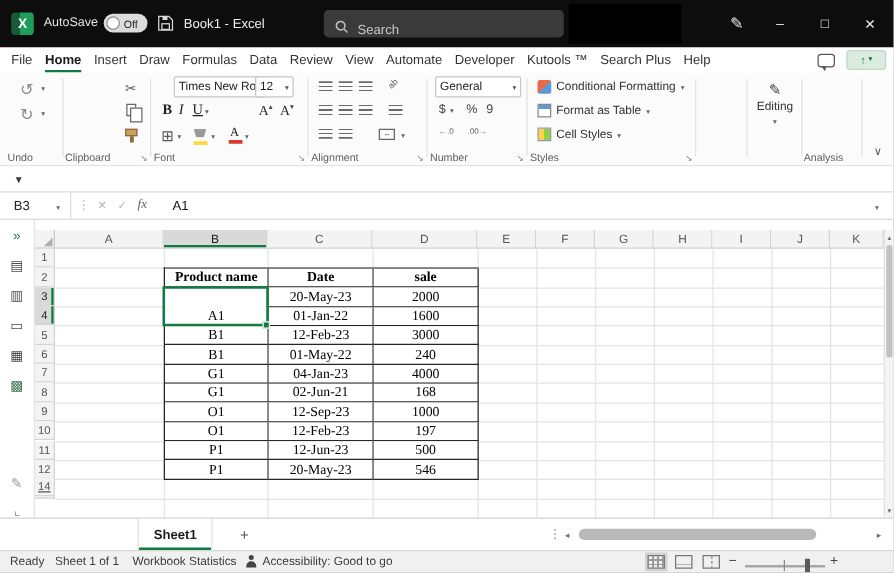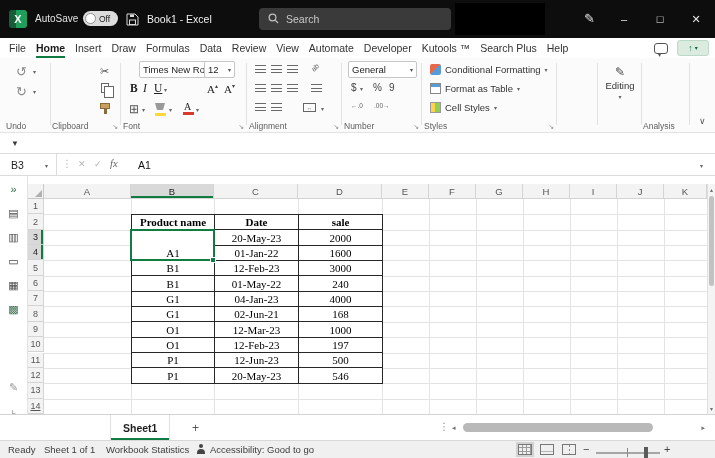--- a/index.html
+++ b/index.html
@@ -12,21 +12,21 @@
   .excel-logo{position:absolute;left:9px;top:10px;width:18px;height:18px;border-radius:3px;
     background:linear-gradient(90deg,#185c37 0 38%,#1f9d5b 38%);color:#fff;font-weight:bold;font-size:11px;
     display:flex;align-items:center;justify-content:center}
   .autosave-label{position:absolute;left:35px;top:13px;font-size:10px;color:#e2e2e2}
   .autosave-toggle{position:absolute;left:83px;top:11px;width:35px;height:15px;background:#dcdcdc;border-radius:8px;display:flex;align-items:center}
   .toggle-knob{width:11px;height:11px;border-radius:50%;background:#fff;border:1px solid #8f8f8f;margin-left:2px}
   .toggle-label{font-size:8.5px;color:#1a1a1a;margin-left:3px}
   .save-wrap{position:absolute;left:126px;top:12px}
   .doc-title{position:absolute;left:147px;top:13px;font-size:10.5px;color:#f0f0f0;white-space:nowrap}
   .search-pill{position:absolute;left:259px;top:8px;width:192px;height:22px;background:#3a3a3a;border-radius:4px;
-    display:flex;align-items:center;gap:7px;padding-left:9px;color:#c9c9c9;font-size:10.5px}
+    display:flex;align-items:flex-end;gap:7px;padding-left:9px;color:#c9c9c9;font-size:10.5px}
   .redacted-box{position:absolute;left:455px;top:3px;width:90px;height:32px;background:#000}
   .pen-icon{position:absolute;left:584px;top:11px;font-size:13px;color:#e0e0e0}
   .win-btn{position:absolute;top:0;width:34px;height:38px;display:flex;align-items:center;justify-content:center;font-size:11px;color:#e6e6e6}
 
   
   .menubar{position:absolute;left:0;top:38px;width:715px;height:20px;background:#fff}
   .menu-tabs{display:flex;height:20px;padding-left:4px}
   .mtab{font-size:10.5px;color:#333;padding:0 5px;display:flex;align-items:center;position:relative;white-space:nowrap}
   .mtab.active{font-weight:bold;color:#1b1b1b}
   .mtab.active::after{content:"";position:absolute;left:5px;right:5px;bottom:0;height:2.5px;background:#107c41}
@@ -386,21 +386,21 @@
       <div class="row-header sel" style="top: 245.05px; height: 15.35px;">4</div>
       <div class="row-header" style="top: 260.4px; height: 15.35px;">5</div>
       <div class="row-header" style="top: 275.75px; height: 15.35px;">6</div>
       <div class="row-header" style="top: 291.1px; height: 15.35px;">7</div>
       <div class="row-header" style="top: 306.45px; height: 15.35px;">8</div>
       <div class="row-header" style="top: 321.8px; height: 15.35px;">9</div>
       <div class="row-header" style="top: 337.15px; height: 15.35px;">10</div>
       <div class="row-header" style="top: 352.5px; height: 15.35px;">11</div>
       <div class="row-header" style="top: 367.85px; height: 15.35px;">12</div>
       <div class="row-header" style="top: 383.2px; height: 15.35px;">13</div>
-      <div class="row-header" style="top: 399px; height: 15.35px; text-decoration: underline;">14</div>
+      <div class="row-header" style="top: 382px; height: 15.35px; text-decoration: underline;">14</div>
       <div class="gl-v" style="left: 131px;"></div>
       <div class="gl-v" style="left: 214px;"></div>
       <div class="gl-v" style="left: 298px;"></div>
       <div class="gl-v" style="left: 382px;"></div>
       <div class="gl-v" style="left: 429px;"></div>
       <div class="gl-v" style="left: 476px;"></div>
       <div class="gl-v" style="left: 523px;"></div>
       <div class="gl-v" style="left: 570px;"></div>
       <div class="gl-v" style="left: 617px;"></div>
       <div class="gl-v" style="left: 664px;"></div>
@@ -435,21 +435,21 @@
       <div class="xl-cell">B1</div>
       <div class="xl-cell">01-May-22</div>
       <div class="xl-cell">240</div>
       <div class="xl-cell">G1</div>
       <div class="xl-cell">04-Jan-23</div>
       <div class="xl-cell">4000</div>
       <div class="xl-cell">G1</div>
       <div class="xl-cell">02-Jun-21</div>
       <div class="xl-cell">168</div>
       <div class="xl-cell">O1</div>
-      <div class="xl-cell">12-Mar-23</div>
+      <div class="xl-cell">12-Sep-23</div>
       <div class="xl-cell">1000</div>
       <div class="xl-cell">O1</div>
       <div class="xl-cell">12-Feb-23</div>
       <div class="xl-cell">197</div>
       <div class="xl-cell">P1</div>
       <div class="xl-cell">12-Jun-23</div>
       <div class="xl-cell">500</div>
       <div class="xl-cell">P1</div>
       <div class="xl-cell">20-May-23</div>
       <div class="xl-cell">546</div>

